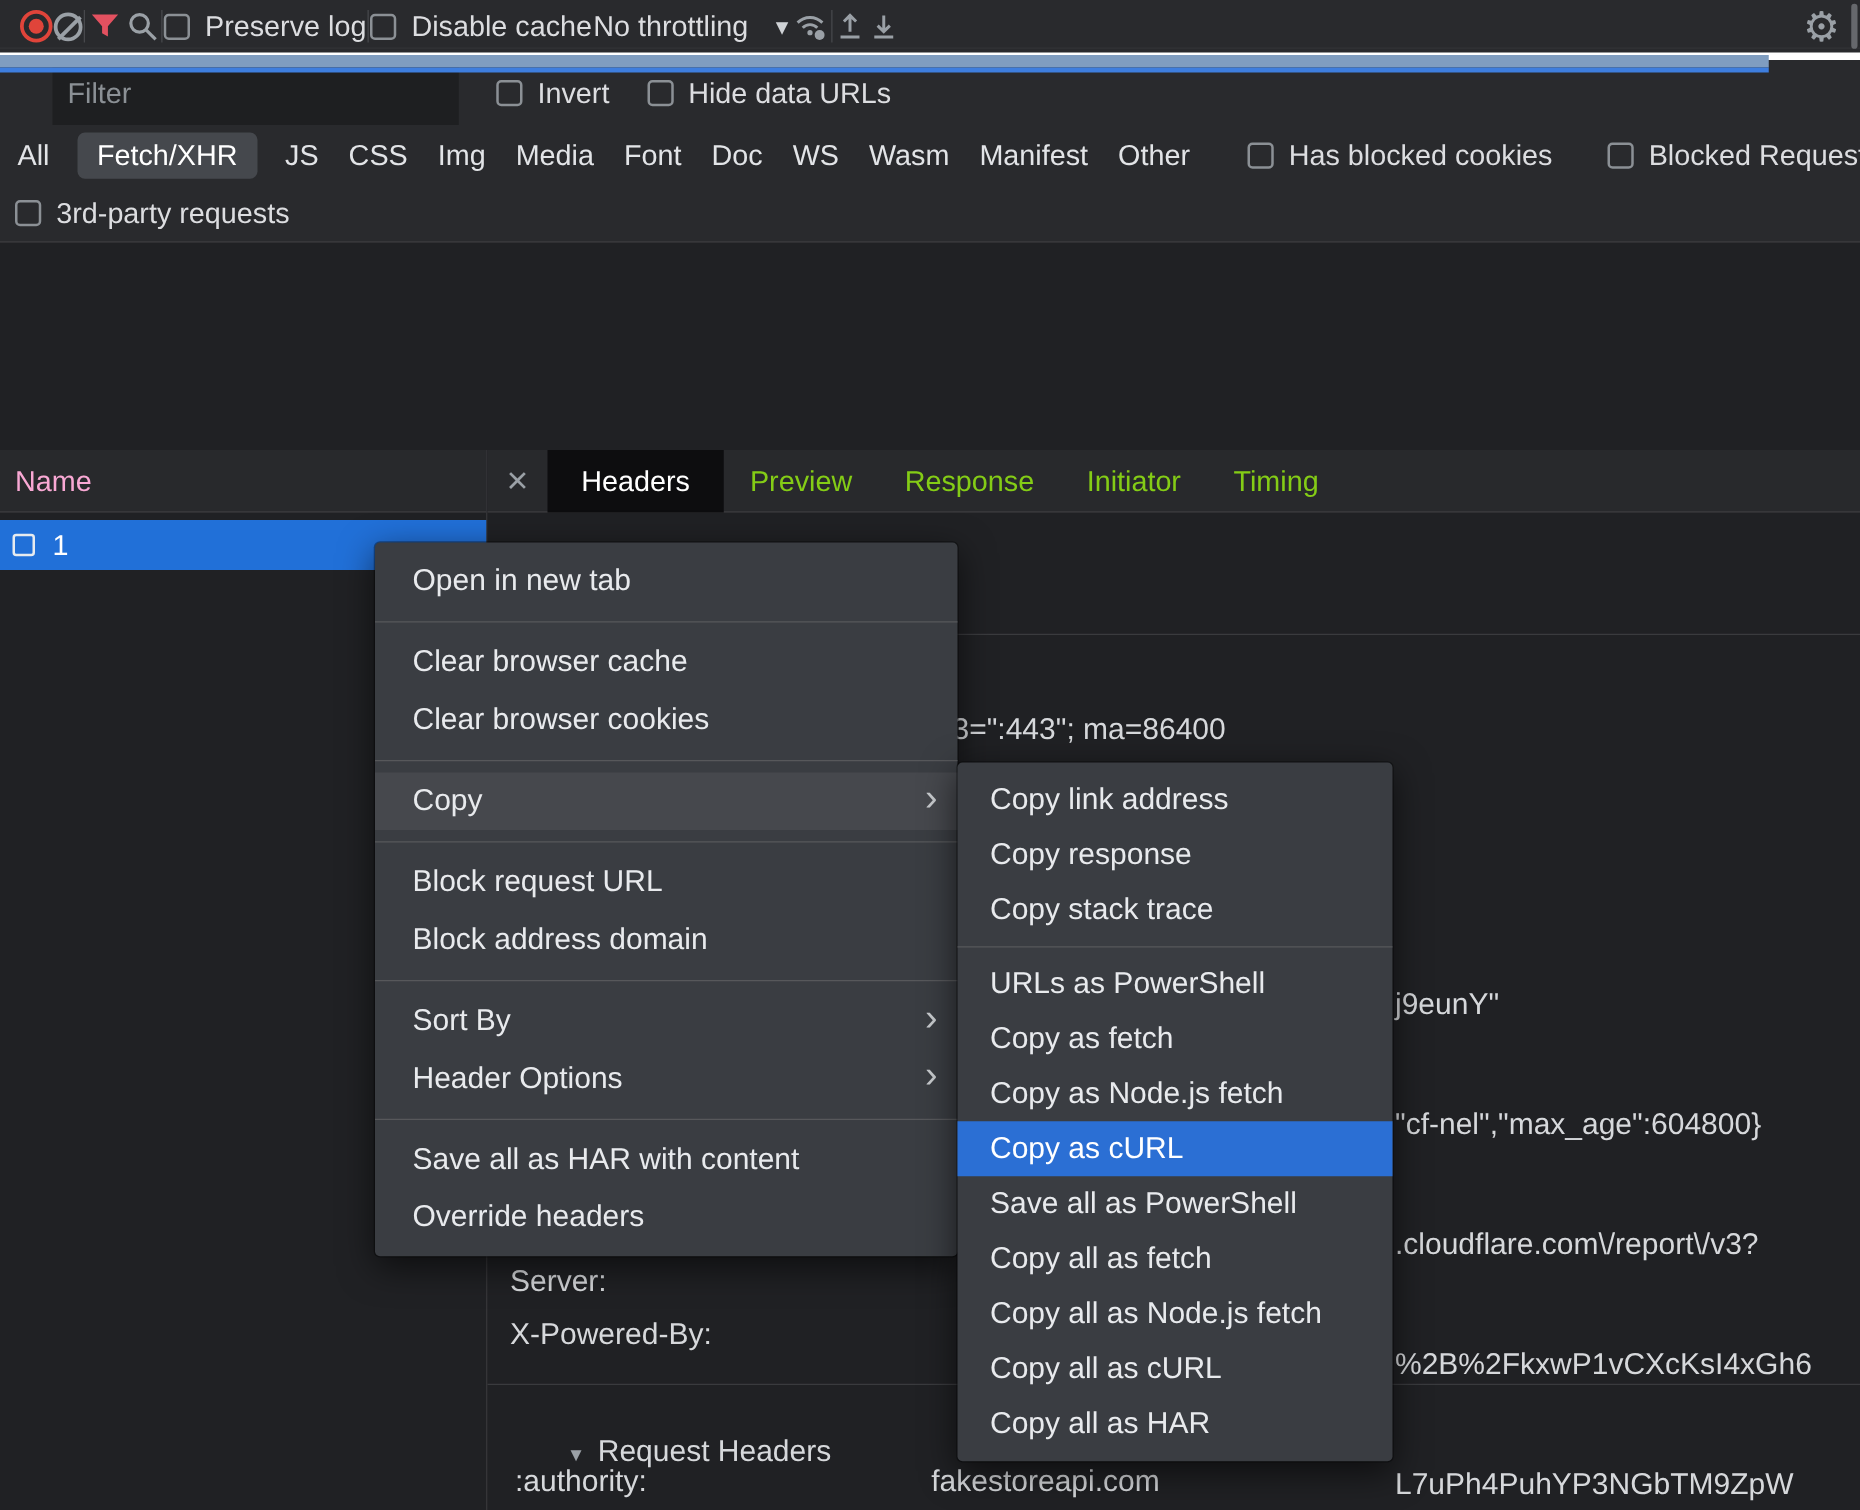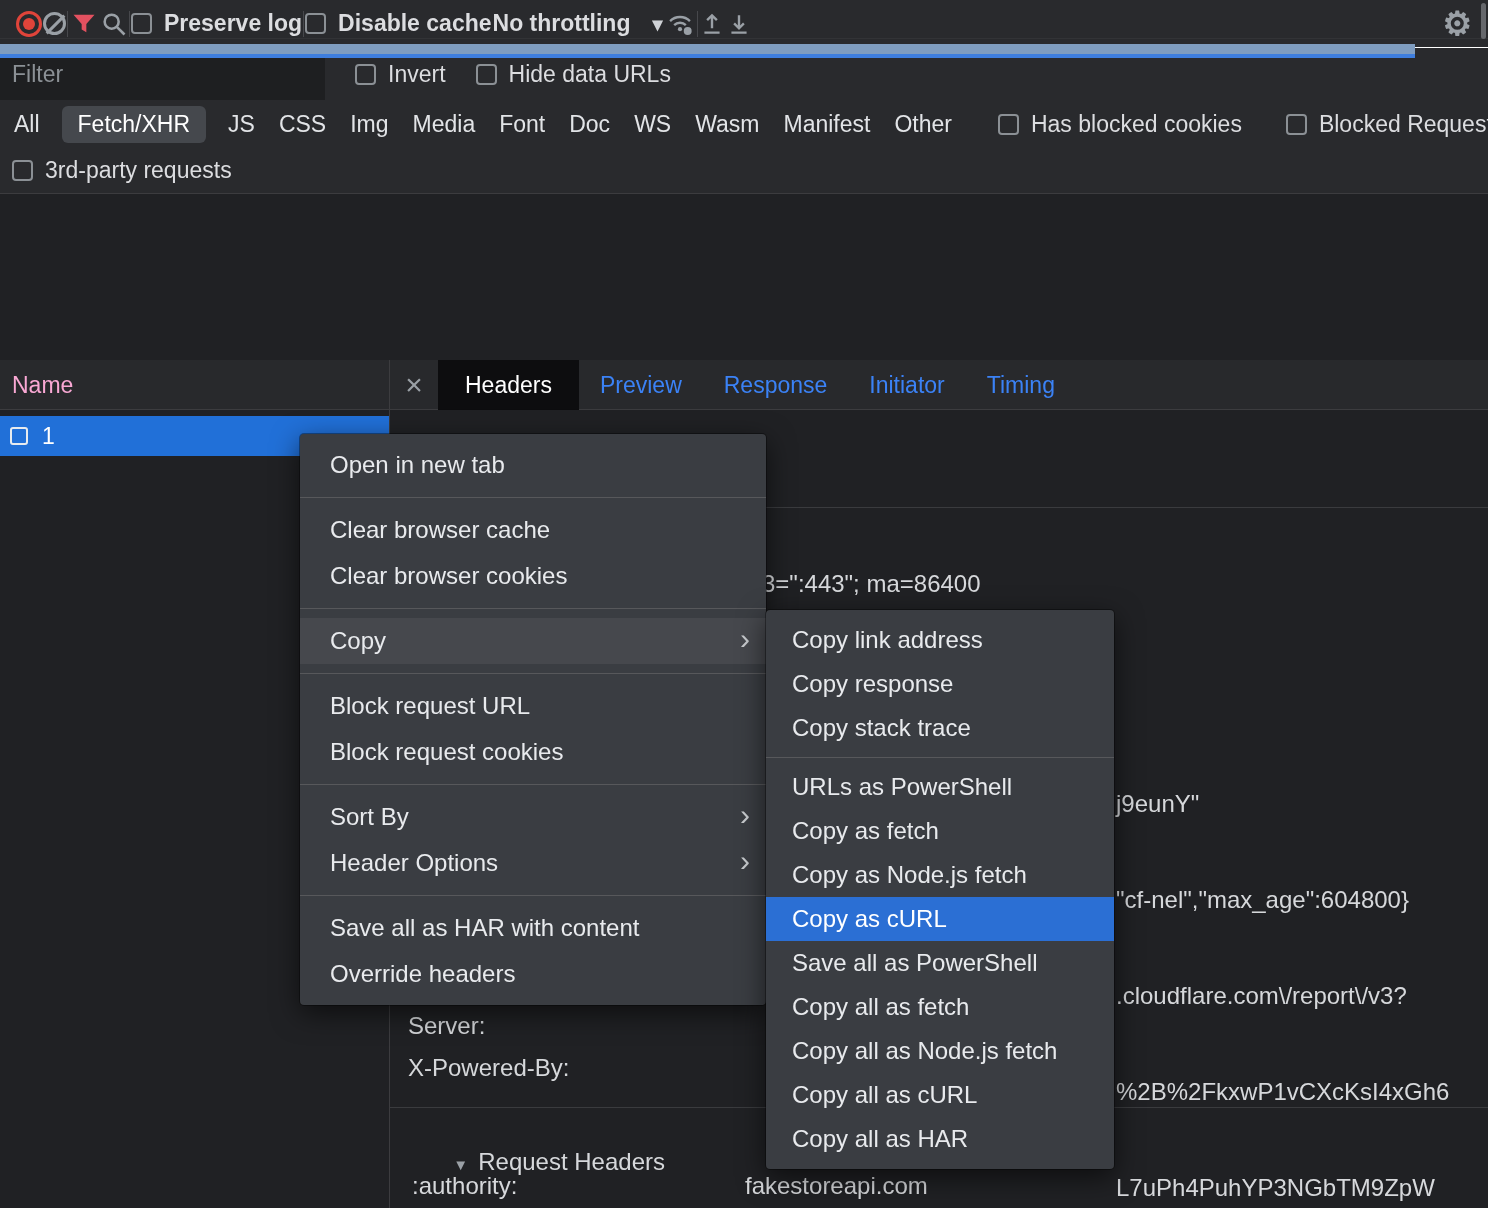--- a/index.html
+++ b/index.html
@@ -6,39 +6,39 @@
   html,body { background:#141517; }
   #app {
     position:relative; width:1488px; height:1208px; overflow:hidden;
     background:#202124; color:#dcdde0;
     font-family:"Liberation Sans", sans-serif; font-size:23px;
   }
   .abs { position:absolute; }
   .hrow { position:absolute; left:0; right:0; display:flex; align-items:center; background:#292a2d; }
 
   
-  #toolbar { top:0; height:48px; gap:1px; padding:0 16px; border-bottom:1px solid #ffffff;font-weight:bold; }
+  #toolbar { top:0; height:48px; gap:1px; padding:0 16px; border-bottom:6px solid #ffffff; }
   .tbtn { display:flex; align-items:center; justify-content:center; flex:none; cursor:default; }
   .vdiv { width:1px; height:26px; background:#47484c; flex:none; }
   .record-glyph { width:26px; height:26px; border:3px solid #e0443a; border-radius:50%; position:relative; display:block; }
   .record-glyph::after { content:""; position:absolute; inset:4px; background:#e0443a; border-radius:50%; }
   .clear-glyph { width:23px; height:23px; border:3px solid #9aa0a6; border-radius:50%; position:relative; display:block; }
   .clear-glyph::after { content:""; position:absolute; left:-3px; top:8px; width:25px; height:3px; background:#9aa0a6; transform:rotate(-45deg); }
   .cb { display:inline-block; width:21px; height:21px; border:2px solid #8b9095; border-radius:4px; background:transparent; flex:none; }
   .cbl { display:flex; align-items:center; gap:12px; white-space:nowrap; cursor:default; }
   .throttle { display:flex; align-items:center; gap:22px; white-space:nowrap; }
   .caret { font-size:20px; color:#cfd2d6; }
   .gear-glyph { font-size:33px; color:#9aa0a6; line-height:1; }
   .push-right { margin-left:auto; }
 
   
   #filterrow { top:48px; height:52px; }
   .filter-input {
     width:325px; height:52px; background:#1e1f21; border:none; outline:none;
-    color:#e8eaed; font:inherit; padding:0 12px;
+    color:#e8eaed; font:inherit; padding:0 12px;margin-left:42px;
   }
   .filter-input::placeholder { color:#8b9095; }
   #filterrow .cbl { margin-left:30px; }
 
   
   #typerow { top:100px; height:48px; gap:20px; padding:0 12px; }
   .tf { white-space:nowrap; color:#e2e4e7; padding:5px 2px; }
   .tf.sel { background:#45484d; border-radius:6px; padding:5px 16px; color:#fff; }
   #typerow .cbl { margin-left:24px; }
 
@@ -56,21 +56,21 @@
   
   #namepanel { top:360px; left:0; width:390px; bottom:0; background:#202124; border-right:1px solid #3c3c3f; }
   .colhead { height:50px; line-height:50px; padding-left:12px; background:#28292c; border-bottom:1px solid #3c3c3f; color:#f9a8d4; }
   .reqrow { margin-top:6px; height:40px; display:flex; align-items:center; gap:14px; padding-left:10px; background:#2170d8; color:#fff; }
   .reqrow .cb { width:18px; height:18px; border-color:#e7ebef; border-radius:3px; }
 
   
   #detailpanel { top:360px; left:390px; right:0; bottom:0; background:#202124; }
   #tabbar { height:50px; background:#28292c; border-bottom:1px solid #3c3c3f; display:flex; align-items:center; }
   .closex { width:48px; text-align:center; font-size:30px; color:#9aa0a6; }
-  .tab { line-height:50px; padding:0 21px; color:#3b82f6; white-space:nowrap; }
+  .tab { line-height:50px; padding:0 21px; color:#84cc16; white-space:nowrap; }
   .tab.sel { background:#0d0d0f; color:#fff; padding:0 27px; }
   #detailcontent { position:absolute; top:50px; left:0; right:0; bottom:0; }
   .sepline { position:absolute; left:0; right:0; height:1px; background:#3a3b3e; }
   .hdrtext { position:absolute; white-space:pre; color:#d6d8db; font-size:24px; }
   .wrapcol div { line-height:40px; }
   .secttri { font-size:15px; color:#9aa0a6; margin-right:10px; }
 
   
   .menu {
     position:absolute; background:#3a3d42; border-radius:4px; padding:8px 0;
@@ -252,21 +252,21 @@
     <div class="msep"></div>
     <div class="mi">Clear browser cache</div>
     <div class="mi">Clear browser cookies</div>
     <div class="msep"></div>
     <div class="mi parent-open">
       <span>Copy</span>
       <span class="arrow">›</span>
     </div>
     <div class="msep"></div>
     <div class="mi">Block request URL</div>
-    <div class="mi">Block request cookies</div>
+    <div class="mi">Block address domain</div>
     <div class="msep"></div>
     <div class="mi">
       <span>Sort By</span>
       <span class="arrow">›</span>
     </div>
     <div class="mi">
       <span>Header Options</span>
       <span class="arrow">›</span>
     </div>
     <div class="msep"></div>

